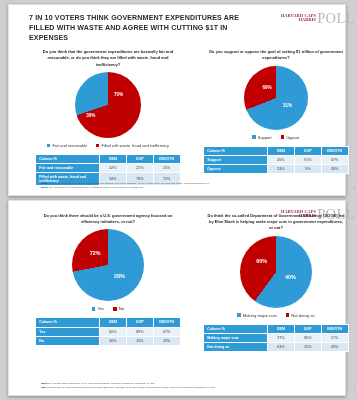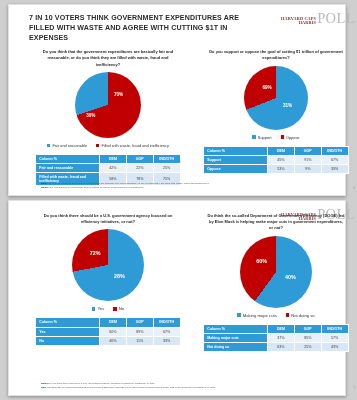--- a/index.html
+++ b/index.html
@@ -24,21 +24,21 @@
   .slide-inner{position:relative;width:100%;height:100%;padding:6px 10px 0 0;box-sizing:border-box;margin-left:20px;}
 
   .slide-title{
     font-size:7.1px;font-weight:bold;color:#2b2b2b;
     line-height:1.42;letter-spacing:.12px;
     width:215px;margin:2px 0 0 0;text-transform:uppercase;
   }
   #slide-2 .slide-title{font-size:7.1px;}
 
   
-  .logo{position:absolute;top:6px;right:10px;display:flex;align-items:flex-end;}
+  .logo{position:absolute;top:6px;right:10px;display:flex;align-items:center;}
   .logo-left{text-align:right;line-height:1.05;margin-right:1px;}
   .logo-l1,.logo-l2{
     font-family:"Liberation Serif",serif;
     font-size:4.2px;font-weight:bold;color:#8e2230;letter-spacing:.2px;
     display:block;white-space:nowrap;
   }
   .logo-poll{
     font-family:"Liberation Serif",serif;
     font-size:14.5px;color:#b9b9bd;letter-spacing:.4px;line-height:1;
   }

